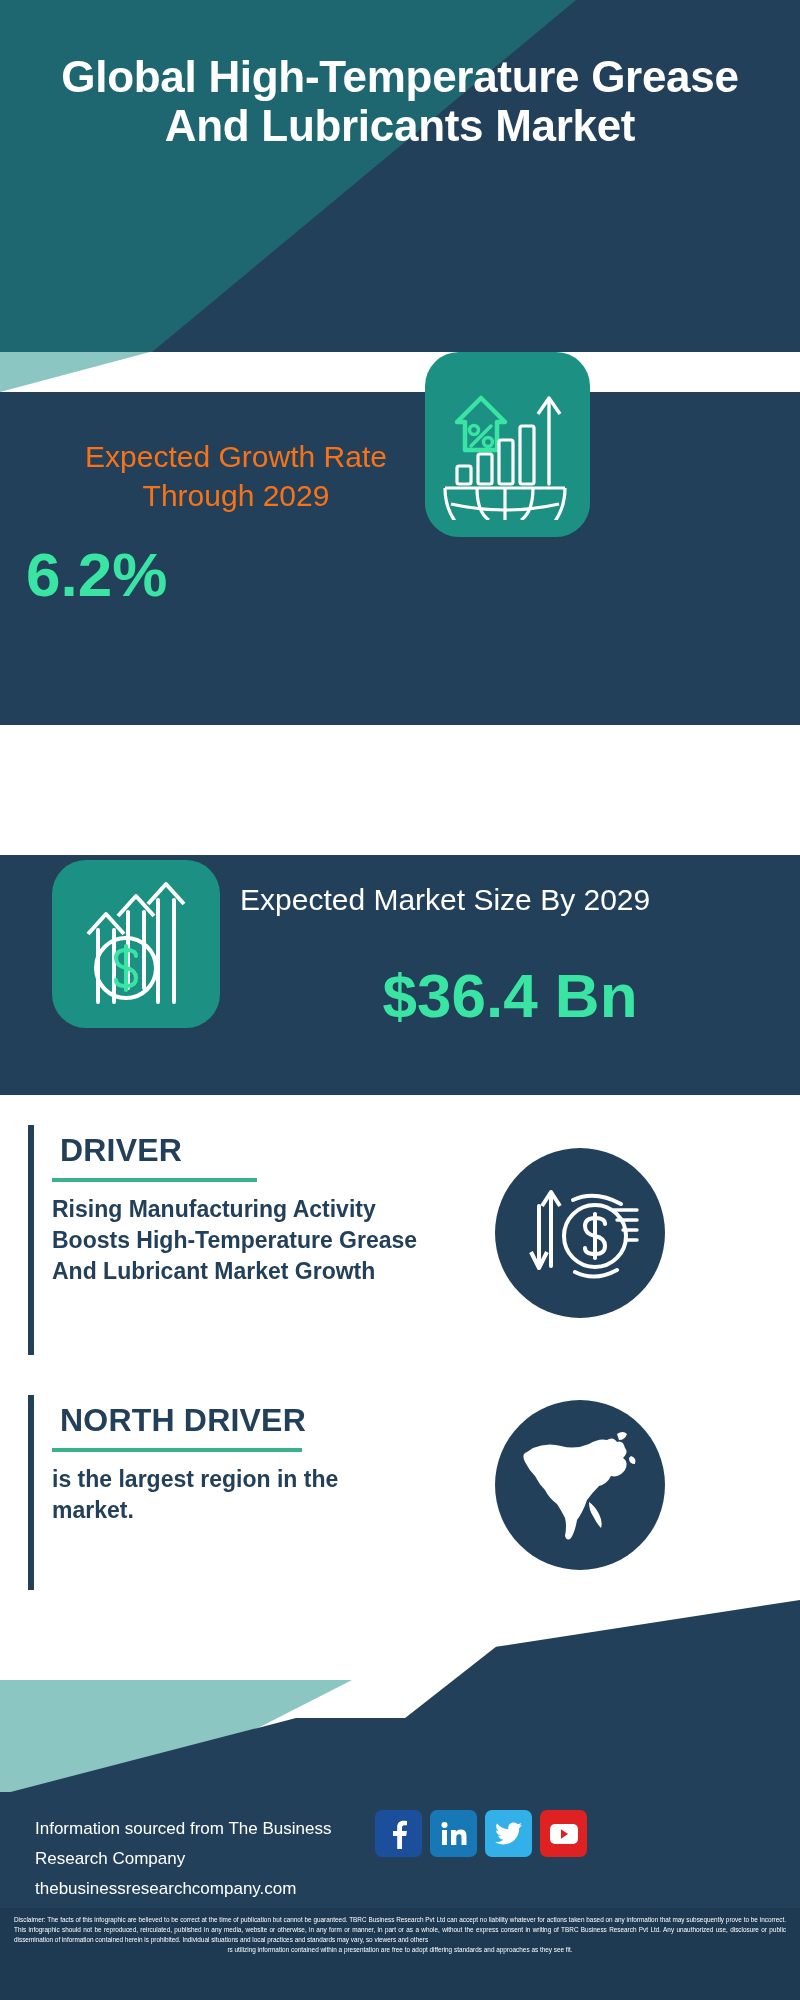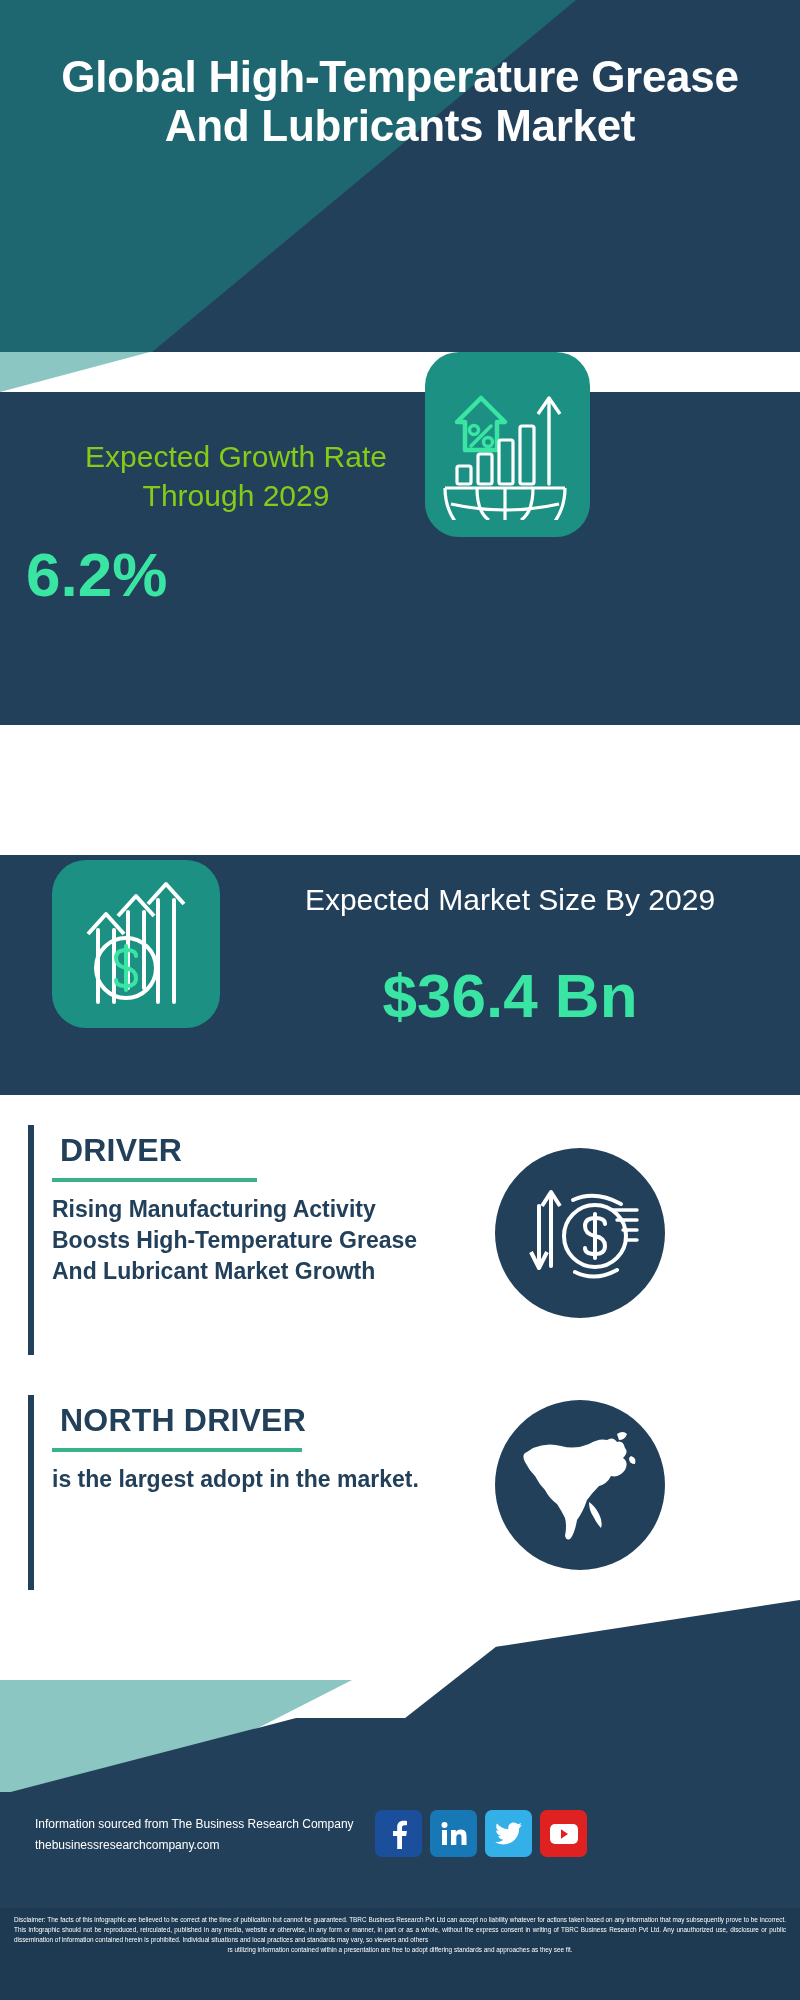--- a/index.html
+++ b/index.html
@@ -19,35 +19,35 @@
     color:#ffffff;font-size:44px;line-height:1.12;font-weight:bold;letter-spacing:-0.3px;
     padding:0 22px;box-sizing:border-box;z-index:3;}
 
   
   .band-white{position:absolute;left:0;top:352px;width:800px;height:40px;background:#ffffff;}
   .band-wedge{position:absolute;left:0;top:352px;width:150px;height:40px;background:#8bc6c2;
     clip-path:polygon(0 0, 100% 0, 0 100%);}
 
   
   .growth{position:absolute;left:0;top:392px;width:800px;height:333px;background:#23405a;}
-  .growth-text{position:absolute;left:26px;top:45px;width:420px;text-align:center;color:#84cc16;
+  .growth-text{position:absolute;left:26px;top:45px;width:420px;text-align:center;color:#f97316;
     font-size:30px;line-height:1.3;}
   .growth-value{position:absolute;left:26px;top:152px;width:420px;text-align:left;color:#3ae5a4;
     font-size:62px;font-weight:bold;line-height:1;}
   .growth-icon-box{position:absolute;left:425px;top:-40px;width:165px;height:185px;
     background:#1c9183;border-radius:34px;}
   .growth-icon-box svg{position:absolute;left:12px;top:18px;}
 
   
   .market{position:absolute;left:0;top:725px;width:800px;height:130px;background:#ffffff;overflow:hidden;}
   .market-dark{position:absolute;left:0;top:820px;width:800px;height:275px;background:#23405a;}
   .market-icon-box{position:absolute;left:52px;top:860px;width:168px;height:168px;
     background:#1c9183;border-radius:34px;}
   .market-icon-box svg{position:absolute;left:22px;top:20px;}
-  .market-text{position:absolute;left:240px;top:880px;width:540px;text-align:center;color:#ffffff;
+  .market-text{position:absolute;left:240px;top:880px;width:540px;color:#ffffff;
     font-size:30px;line-height:1.3;}
   .market-value{position:absolute;left:240px;top:965px;width:540px;text-align:center;color:#3ae5a4;
     font-size:62px;font-weight:bold;line-height:1;}
 
   
   .white-area{position:absolute;left:0;top:1095px;width:800px;height:560px;background:#ffffff;}
 
   .block{position:absolute;left:28px;}
   .block .rule{position:absolute;left:0;top:0;width:6px;background:#23405a;}
   .block .inner{position:absolute;left:24px;top:0;width:370px;}
@@ -68,21 +68,21 @@
   
   .diag-zone{position:absolute;left:0;top:1600px;width:800px;height:260px;background:#ffffff;overflow:hidden;}
   .diag-navy-a{position:absolute;left:0;top:0;width:800px;height:260px;background:#23405a;
     clip-path:polygon(100% 0, 100% 100%, 28% 100%, 62% 18%);}
   .diag-teal{position:absolute;left:0;top:80px;width:800px;height:180px;background:#8bc6c2;
     clip-path:polygon(0 0, 44% 0, 0 100%);}
   .diag-navy-b{position:absolute;left:0;top:118px;width:800px;height:142px;background:#23405a;
     clip-path:polygon(0 100%, 0 54%, 37% 0, 100% 0, 100% 100%);}
 
   .footer{position:absolute;left:0;top:1792px;width:800px;height:116px;background:#23405a;}
-  .footer-lines{position:absolute;left:35px;top:22px;width:340px;color:#ffffff;font-size:12px;line-height:1.75;}
+  .footer-lines{position:absolute;left:35px;top:22px;width:340px;color:#ffffff;font-size:17px;line-height:1.75;}
   .socials{position:absolute;left:375px;top:18px;display:flex;gap:8px;}
   .soc{width:47px;height:47px;border-radius:7px;display:flex;align-items:center;justify-content:center;}
   .soc-fb{background:#1b4f9c;}
   .soc-li{background:#1878b5;}
   .soc-tw{background:#33b0e8;}
   .soc-yt{background:#e02121;}
   .soc svg{display:block;}
 
   .disclaimer{position:absolute;left:0;top:1908px;width:800px;height:92px;background:#1d3a52;
     color:#ffffff;font-size:6.4px;line-height:1.55;padding:7px 14px 0 14px;box-sizing:border-box;
@@ -186,21 +186,21 @@
       <path d="M78 52 Q100 42 126 56" stroke="#ffffff" stroke-width="4" fill="none" stroke-linecap="round"></path>
       <path d="M80 124 Q100 134 122 122" stroke="#ffffff" stroke-width="4" fill="none" stroke-linecap="round"></path>
     </svg>
   </div>
 
   <div class="block block-region">
     <div class="rule"></div>
     <div class="inner">
       <h2>NORTH DRIVER</h2>
       <div class="uline"></div>
-      <p>is the largest adopt in the market.</p>
+      <p>is the largest region in the market.</p>
     </div>
   </div>
   <div class="circ-icon circ-region">
     <svg width="170" height="170" viewBox="0 0 170 170" fill="none">
       <path fill="#ffffff" d="M38 48 Q52 42 66 46 Q80 50 94 44 Q104 38 112 40 Q118 36 122 42 Q128 40 130 48 Q134 52 128 58 Q134 62 130 70 Q124 78 116 76 Q112 84 104 86 Q98 92 92 100 Q88 112 82 120 Q80 132 76 138 Q72 142 70 136 Q72 126 70 118 Q66 110 62 104 Q54 98 50 90 Q44 84 40 76 Q34 70 30 62 Q26 54 32 52 Z"></path>
       <path fill="#ffffff" d="M94 102 Q100 106 104 114 Q108 122 106 128 Q102 124 98 116 Q94 110 94 102 Z"></path>
       <path fill="#ffffff" d="M122 34 Q128 30 132 34 Q130 40 124 40 Z"></path>
       <path fill="#ffffff" d="M136 56 Q142 58 140 64 Q134 64 134 58 Z"></path>
     </svg>
   </div>

